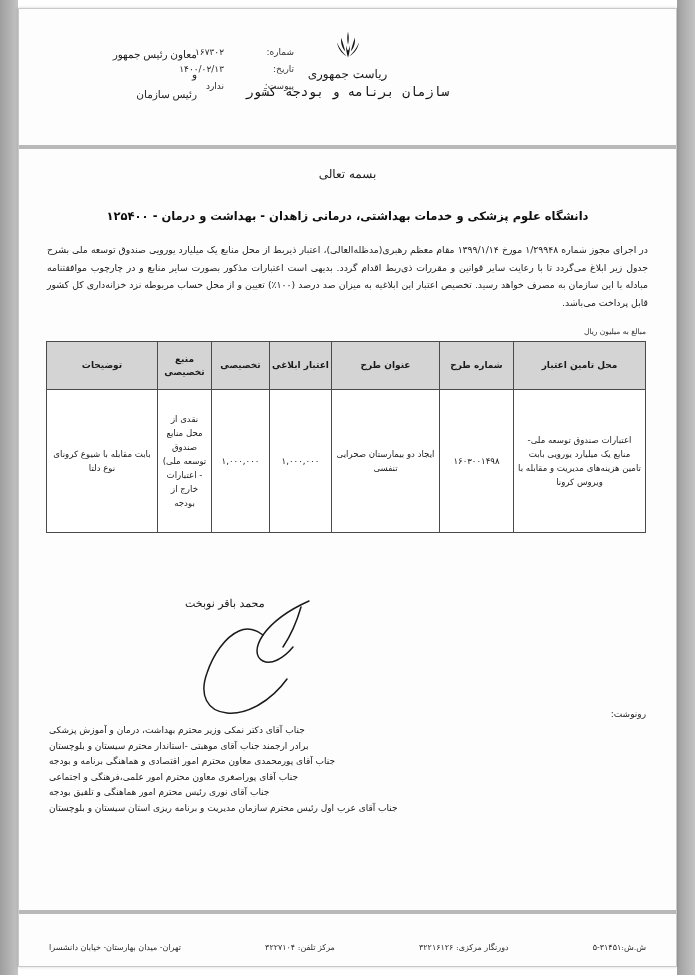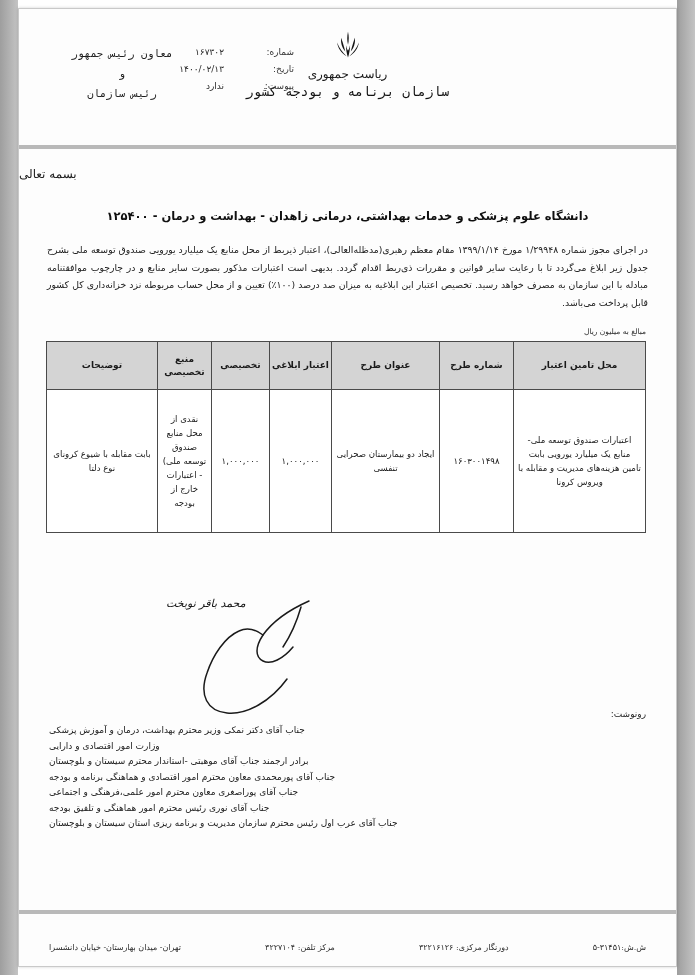--- a/index.html
+++ b/index.html
@@ -58,37 +58,37 @@
     font-size: 9px; color: #2a2a2a;
   }
   .meta-row {
     display: flex; justify-content: flex-start; align-items: baseline;
     margin-bottom: 7px; gap: 26px;
   }
   .meta-label { width: 44px; text-align: right; color: #333; }
   .meta-value { text-align: right; min-width: 68px; letter-spacing: .4px; }
   .signer-block {
     position: absolute; left: 28px; top: 22px;
-    width: 150px; text-align: center;
+    width: 150px; text-align: right;
     font-size: 10.5px; color: #1d1d1d; line-height: 1.9;
-    font-family: Liberation Mono, monospace;
+    font-family: Liberation Serif, serif;
   }
   .rule {
     position: absolute; left: 0; right: 0; top: 136px;
     height: 4px; background: #b9b9b9;
   }
   .rule-bottom {
     position: absolute; left: 0; right: 0; bottom: 52px;
     height: 4px; background: #b9b9b9;
   }
 
   
   .besmeh {
     position: absolute; left: 0; right: 0; top: 158px;
-    text-align: left; font-size: 12px; color: #202020;
+    text-align: center; font-size: 12px; color: #202020;
     font-family: "DejaVu Serif", "Liberation Serif", serif;
   }
   .doc-title {
     position: absolute; left: 26px; right: 26px; top: 200px;
     text-align: center; font-size: 11.5px; font-weight: bold;
     color: #0f0f0f;
   }
   .paragraph {
     position: absolute; left: 28px; right: 28px; top: 232px;
     font-size: 9.3px; line-height: 17.5px; color: #212121;
@@ -128,25 +128,24 @@
   .c-source   { width: 132px; }
   .c-plannum  { width: 74px; letter-spacing: .3px; margin-top: 26px; }
   .c-plantitle{ width: 108px; }
   .c-declared { width: 62px; letter-spacing: .3px; }
   .c-alloc    { width: 58px; letter-spacing: .3px; }
   .c-allocsrc { width: 54px; font-size: 8px; line-height: 13px; }
   .c-notes    { width: 111px; }
 
   
   .sig-name {
-    position: absolute; left: 147px; top: 588px;
+    position: absolute; left: 166px; top: 588px;
     font-size: 11px; color: #151515;
     font-family: "DejaVu Serif", "Liberation Serif", serif;
     letter-spacing: .3px;
-    font-style: italic;
   }
   .sig-mark {
     position: absolute; left: 132px; top: 560px;
     width: 190px; height: 150px;
   }
 
   
   .cc {
     position: absolute; left: 30px; right: 30px; top: 700px;
   }
@@ -255,21 +254,20 @@
         <path d="M158 32 C140 40 122 52 112 66 C104 78 104 88 112 92 C120 96 132 90 142 78"></path>
         <path d="M112 66 C104 60 96 58 88 62 C74 68 62 86 56 104 C48 126 56 142 76 144 C96 146 120 132 136 110"></path>
         <path d="M150 38 C146 52 140 66 132 78"></path>
       </g>
     </svg>
     <div class="sig-name">محمد باقر نوبخت</div>
 
     <div class="cc">
       <div class="cc-title">رونوشت:</div>
       <div class="cc-item">جناب آقای دکتر نمکی وزیر محترم بهداشت، درمان و آموزش پزشکی</div>
-      <div class="cc-item">وزارت امور اقتصادی و دارایی</div>
       <div class="cc-item">برادر ارجمند جناب آقای موهبتی -استاندار محترم سیستان و بلوچستان</div>
       <div class="cc-item">جناب آقای پورمحمدی معاون محترم امور اقتصادی و هماهنگی برنامه و بودجه</div>
       <div class="cc-item">جناب آقای پوراصغری معاون محترم امور علمی،فرهنگی و اجتماعی</div>
       <div class="cc-item">جناب آقای نوری رئیس محترم امور هماهنگی و تلفیق بودجه</div>
       <div class="cc-item">جناب آقای عرب اول رئیس محترم سازمان مدیریت و برنامه ریزی استان سیستان و بلوچستان</div>
     </div>
 
     <div class="rule-bottom"></div>
 
     <div class="footer">

